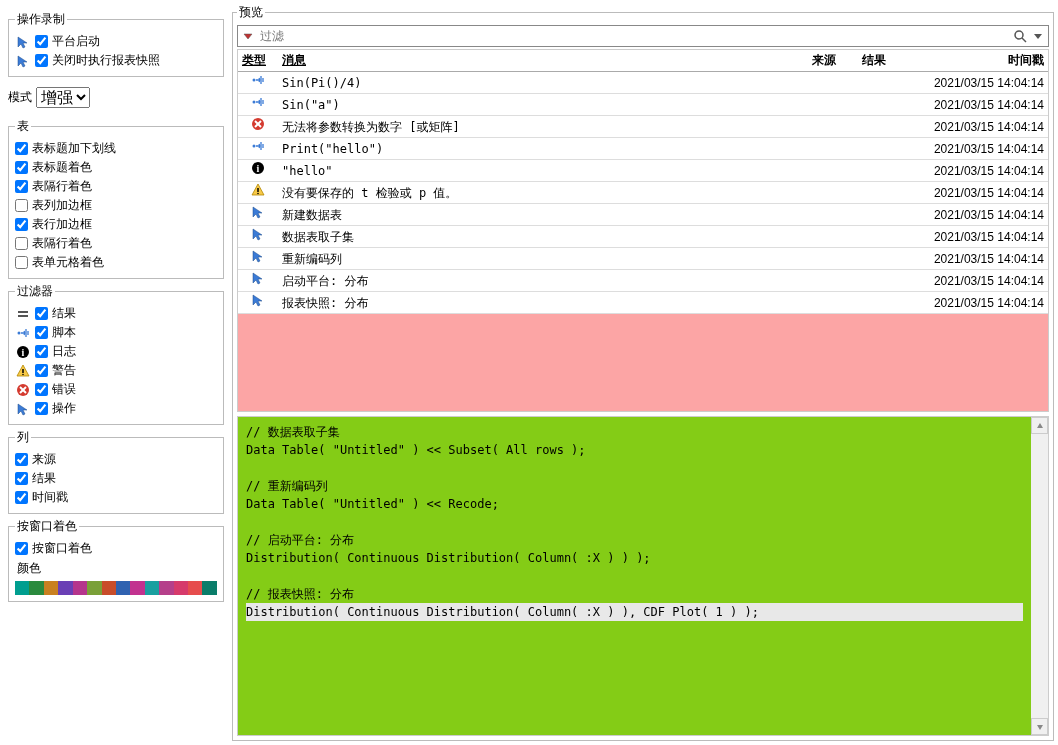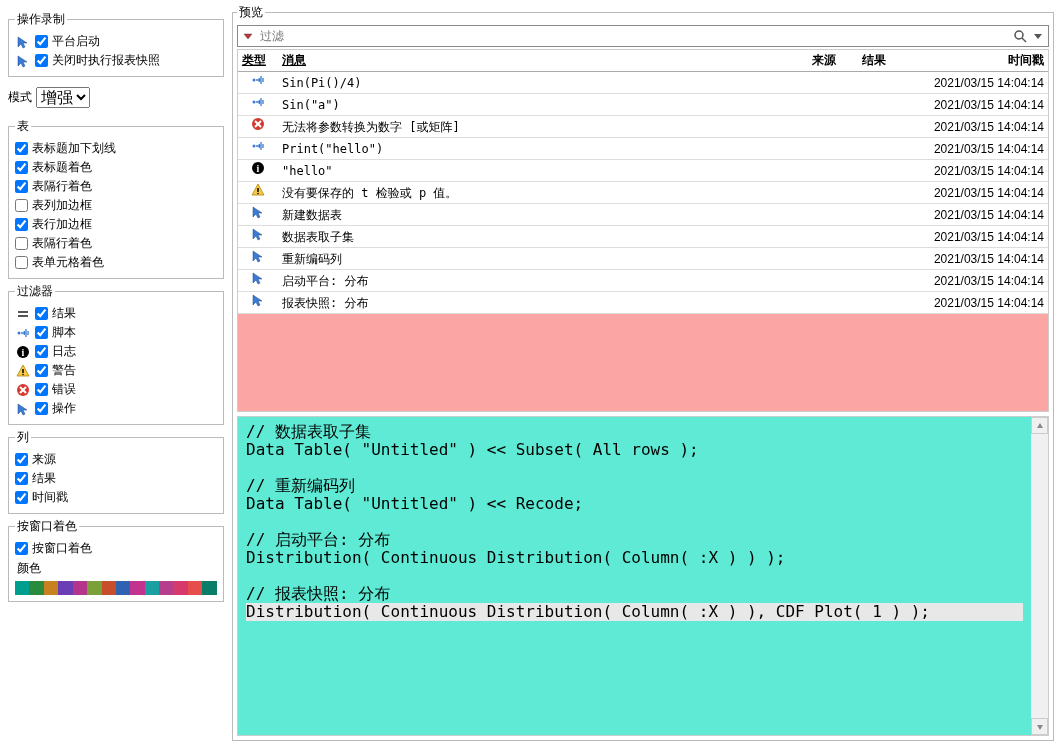--- a/index.html
+++ b/index.html
@@ -34,21 +34,21 @@
 table { width: 100%; border-collapse: collapse; font-size: 12px; }
 thead th { text-align: left; font-weight: bold; padding: 2px 4px; border-bottom: 1px solid #aaa; background: #fff; position: sticky; top: 0; }
 thead th.underlined { text-decoration: underline; }
 tbody td { padding: 1px 4px; border-bottom: 1px solid #ddd; line-height: 18px; }
 tbody tr:nth-child(even) { background: #fff; }
 tbody tr:nth-child(odd) { background: #fff; }
 td.msg { font-family: "SimSun", monospace; }
 td.ts { text-align: right; white-space: nowrap; }
 
 .code-wrap { flex: 0 0 45%; min-height: 0; position: relative; display: flex; border: 1px solid #ccc; margin-top: 4px; }
-.code-area { flex: 1; overflow: auto; background: #5eead4; padding: 6px 8px; font-family: "SimSun", monospace; font-size: 16px; white-space: pre; line-height: 18px; }
+.code-area { flex: 1; overflow: auto; background: #84cc16; padding: 6px 8px; font-family: "SimSun", monospace; font-size: 12px; white-space: pre; line-height: 18px; }
 .code-hl { background: #e8e8e8; display: block; }
 .vscroll { width: 17px; background: #f0f0f0; display: flex; flex-direction: column; }
 .vscroll .arrow { height: 17px; display: flex; align-items: center; justify-content: center; border: 1px solid #ccc; }
 .vscroll .track { flex: 1; }
 
 svg { display: block; }
 </style>
 </head>
 <body>
 

